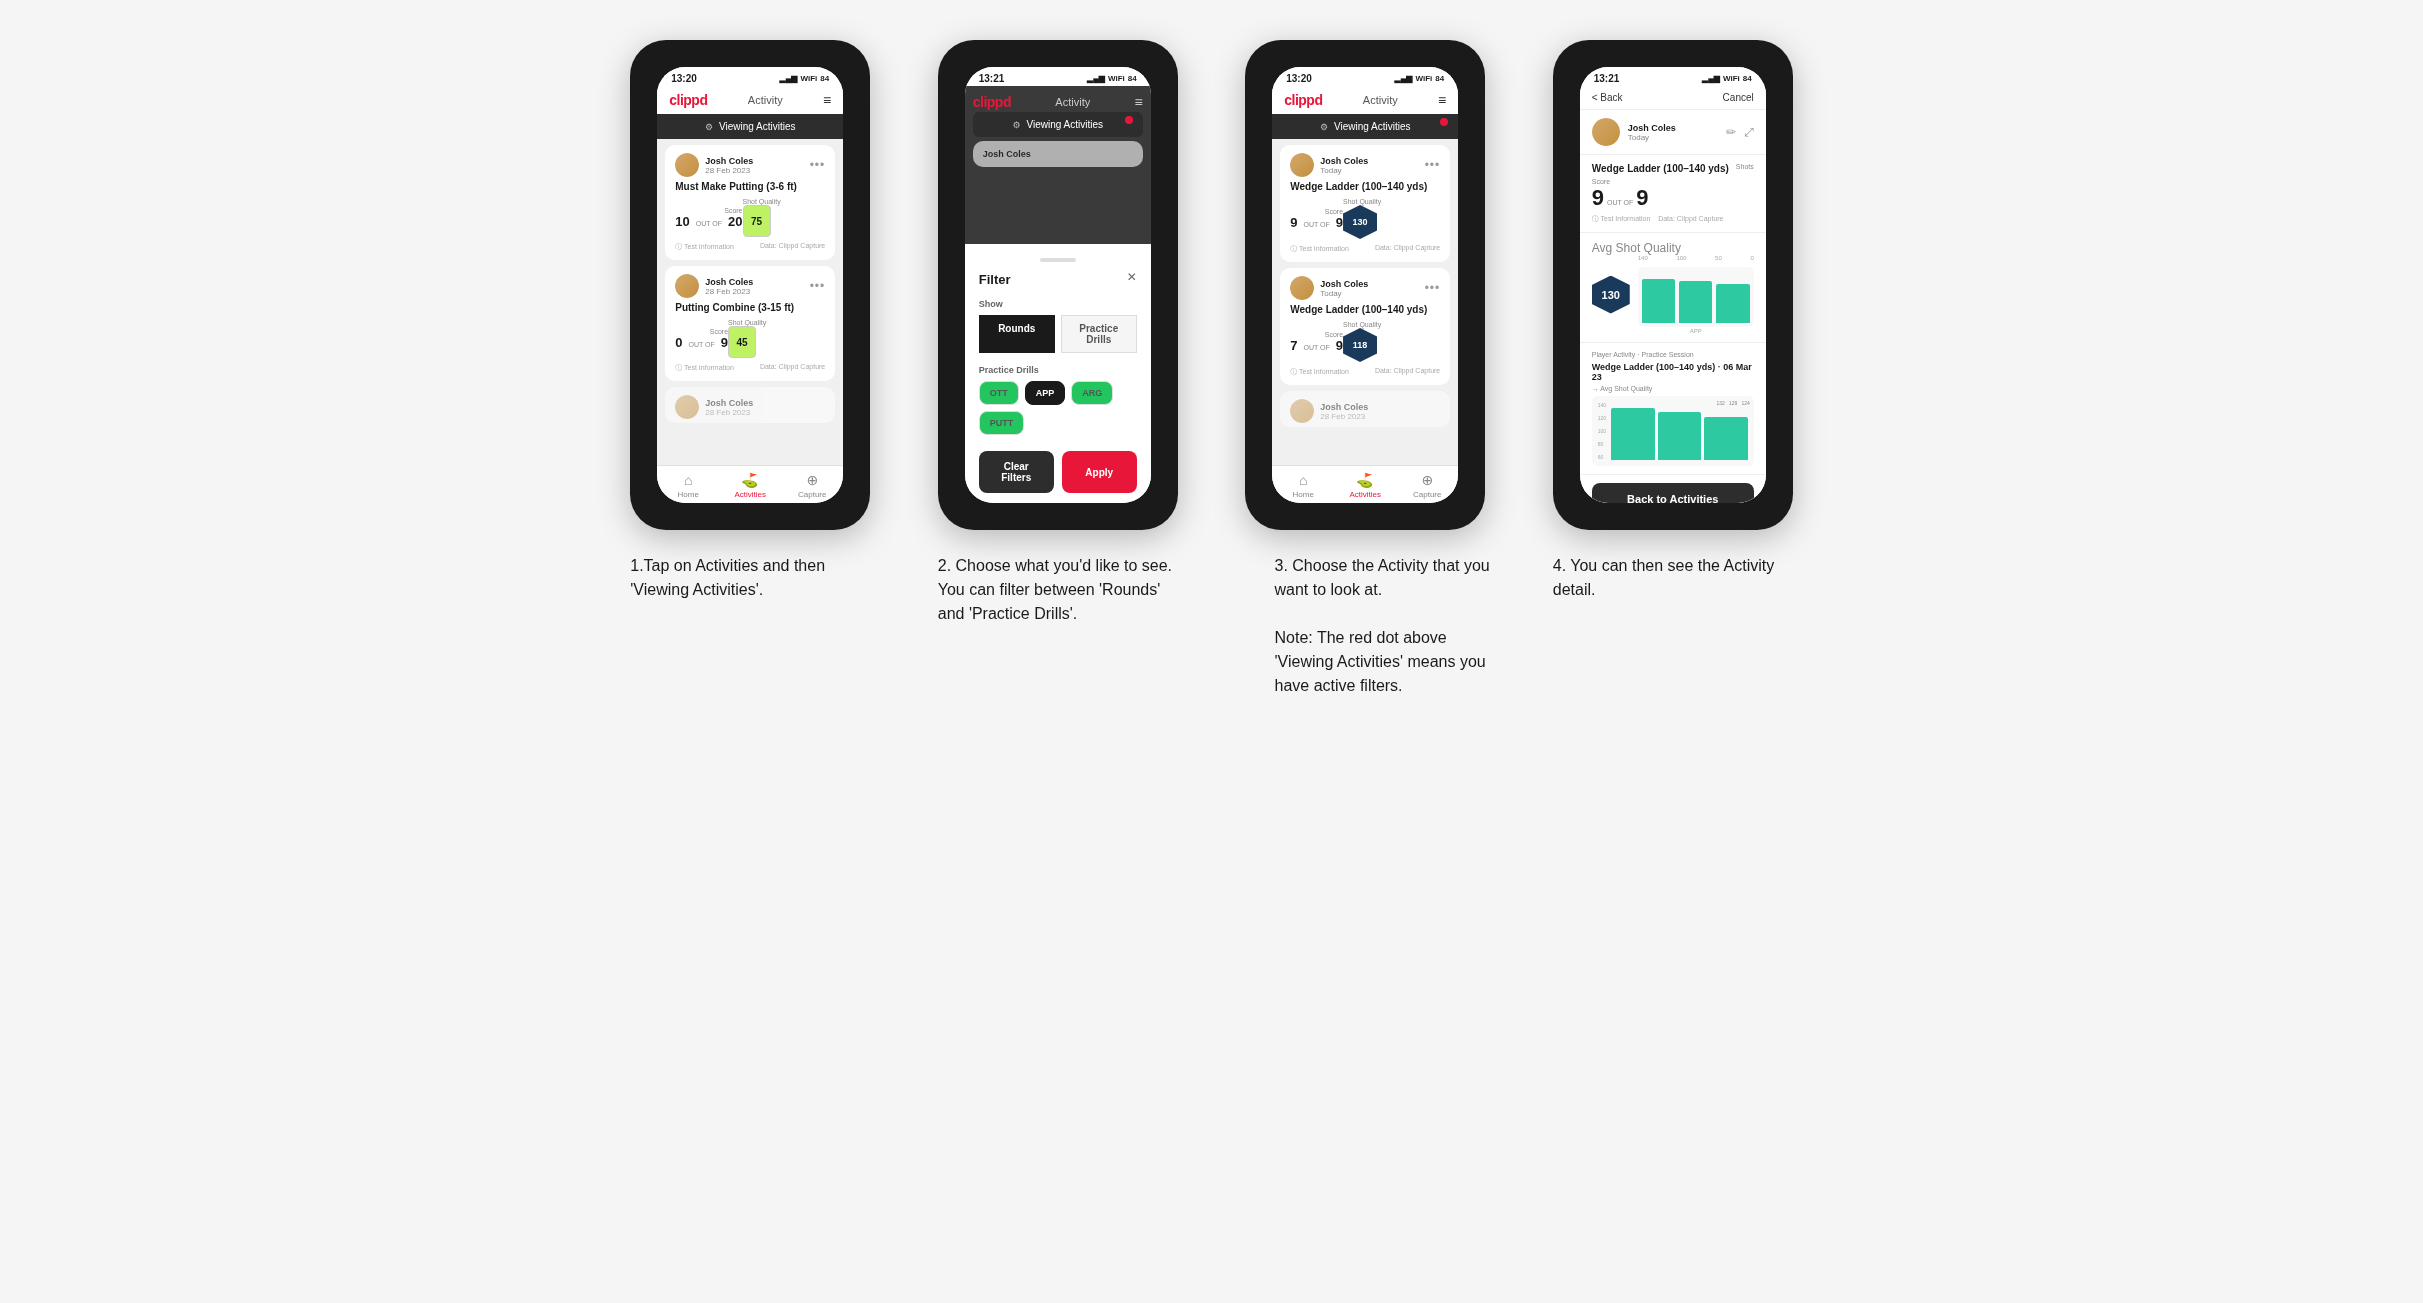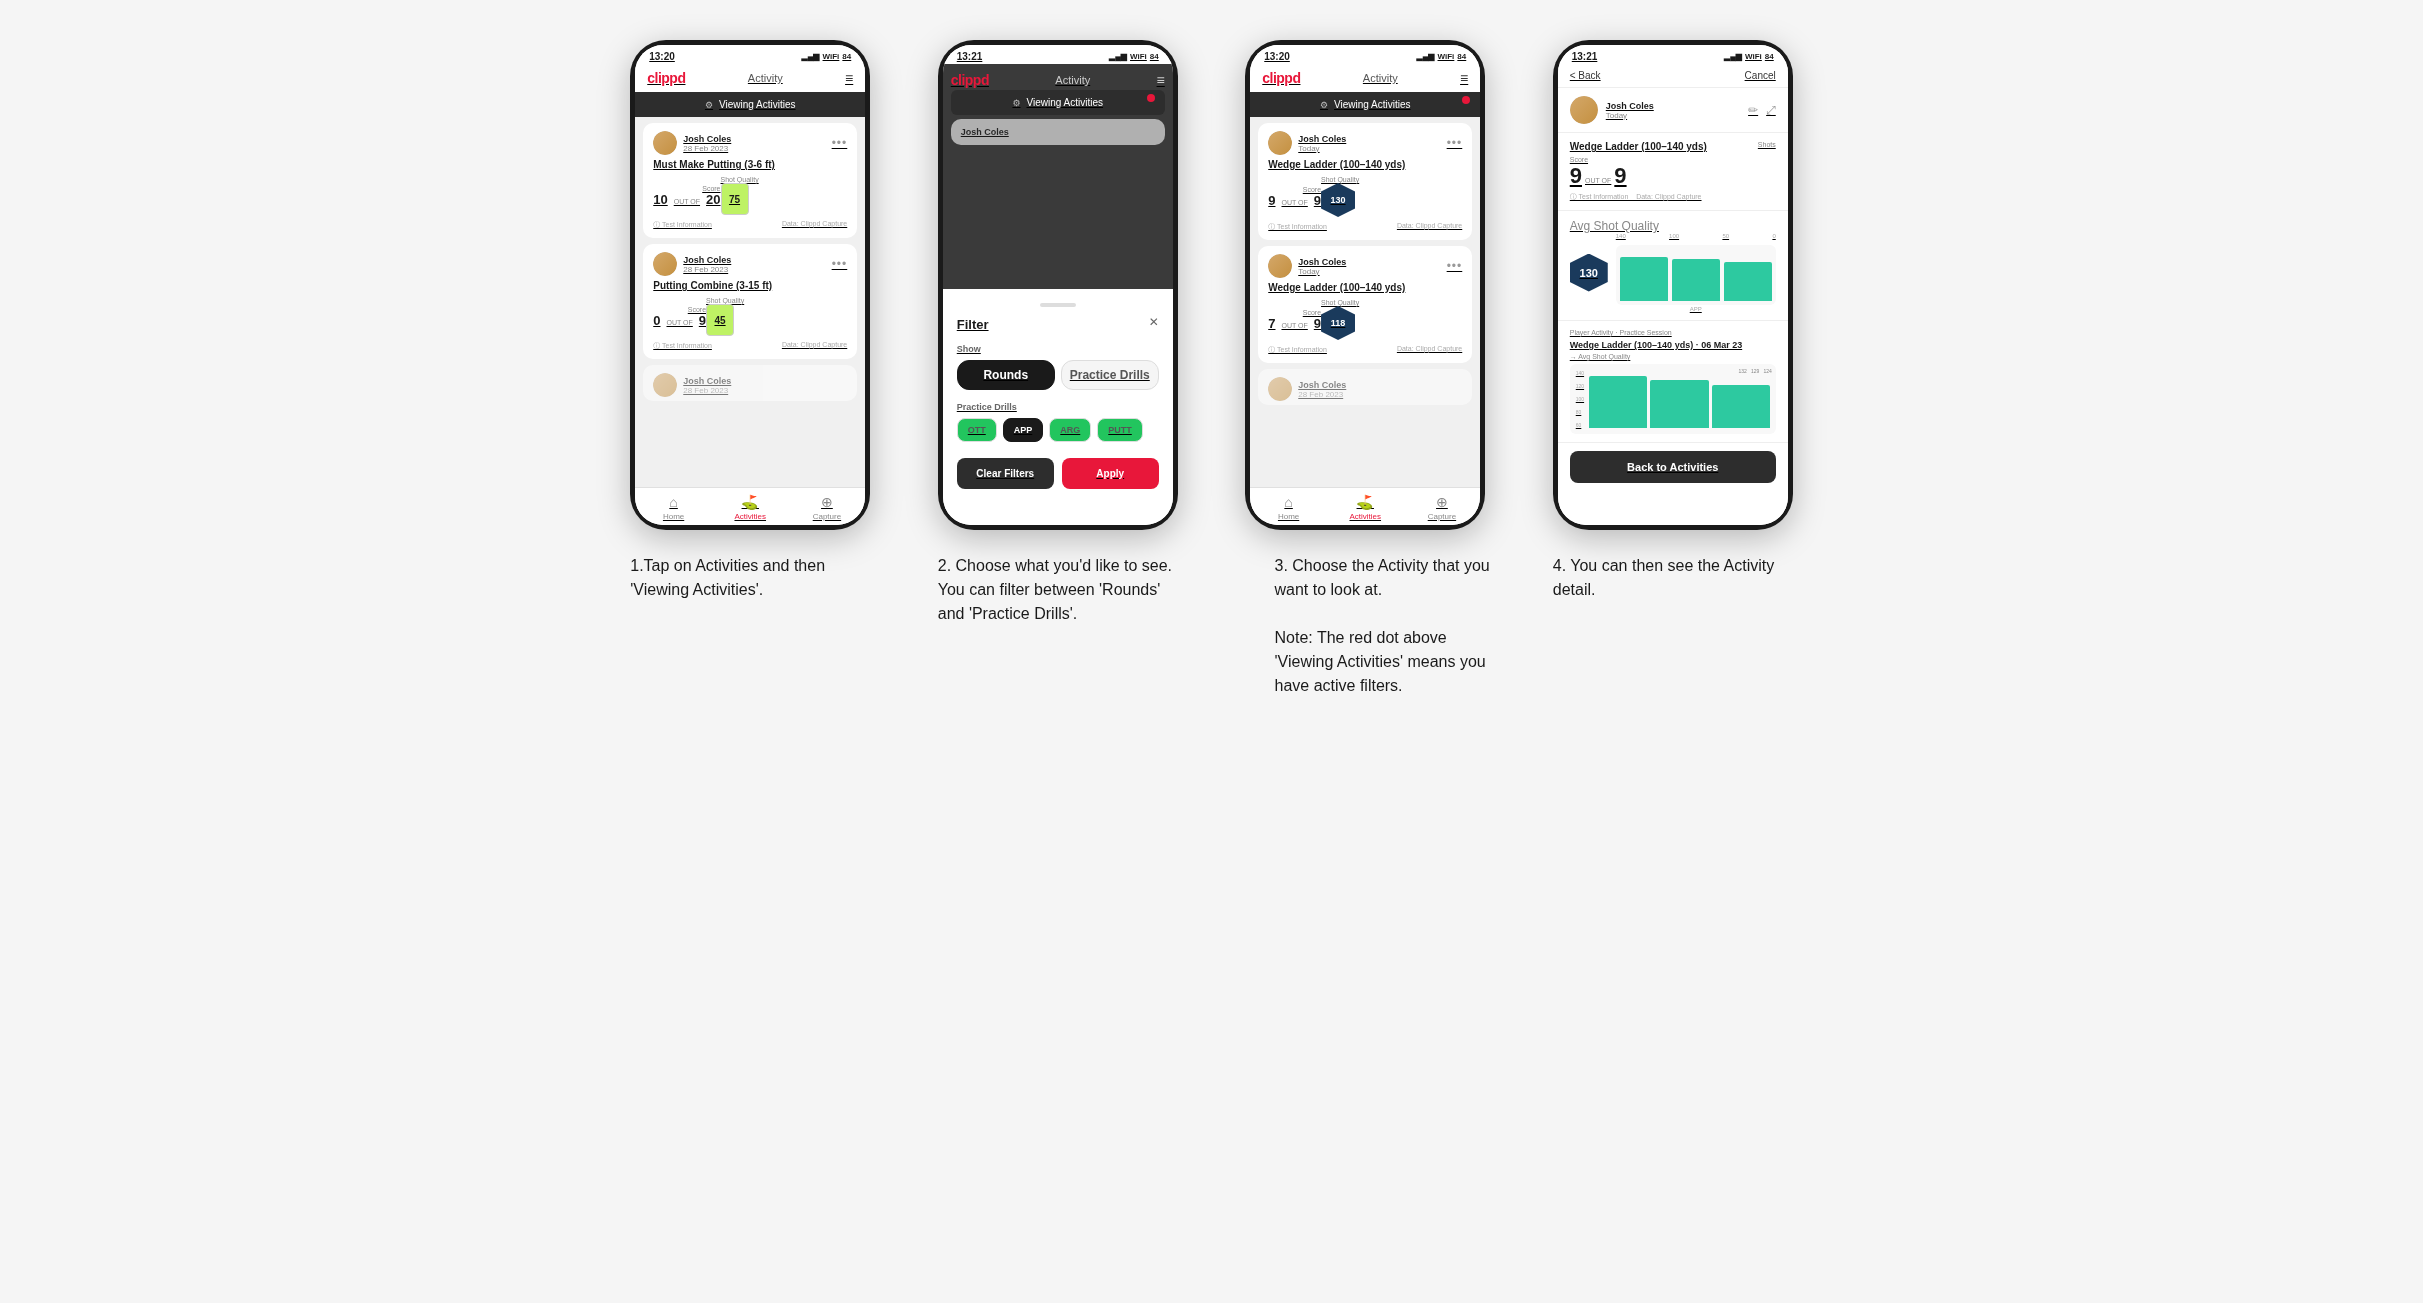--- a/index.html
+++ b/index.html
@@ -25,25 +25,24 @@
       align-items: center;
       flex: 1;
       gap: 24px;
     }
     
     .phone-frame {
       width: 240px;
       height: 490px;
       background: #1a1a1a;
       border-radius: 36px;
-      padding: 5px;
+      padding: 27px;
       box-shadow: 0 8px 32px rgba(0,0,0,0.25);
       position: relative;
       flex-shrink: 0;
-      text-decoration: underline;
     }
     .phone-screen {
       width: 100%;
       height: 100%;
       background: #fff;
       border-radius: 28px;
       overflow: hidden;
       display: flex;
       flex-direction: column;
     }
@@ -218,22 +217,22 @@
       font-size: 12px;
       color: #666;
       margin-top: -2px;
     }
     .modal-title { font-size: 13px; font-weight: 700; color: #1a1a1a; margin-bottom: 12px; }
     .modal-section-label { font-size: 9px; font-weight: 600; color: #666; margin-bottom: 6px; }
     .filter-btn-row { display: flex; gap: 6px; margin-bottom: 12px; }
     .filter-btn {
       flex: 1;
       padding: 7px 6px;
-      border-radius: 12px;
-      font-size: 12px;
+      border-radius: 0;
+      font-size: 10px;
       font-weight: 600;
       text-align: center;
       border: 1.5px solid #ddd;
       color: #555;
       background: #f5f5f5;
     }
     .filter-btn.active {
       background: #1a1a1a;
       color: #fff;
       border-color: #1a1a1a;

